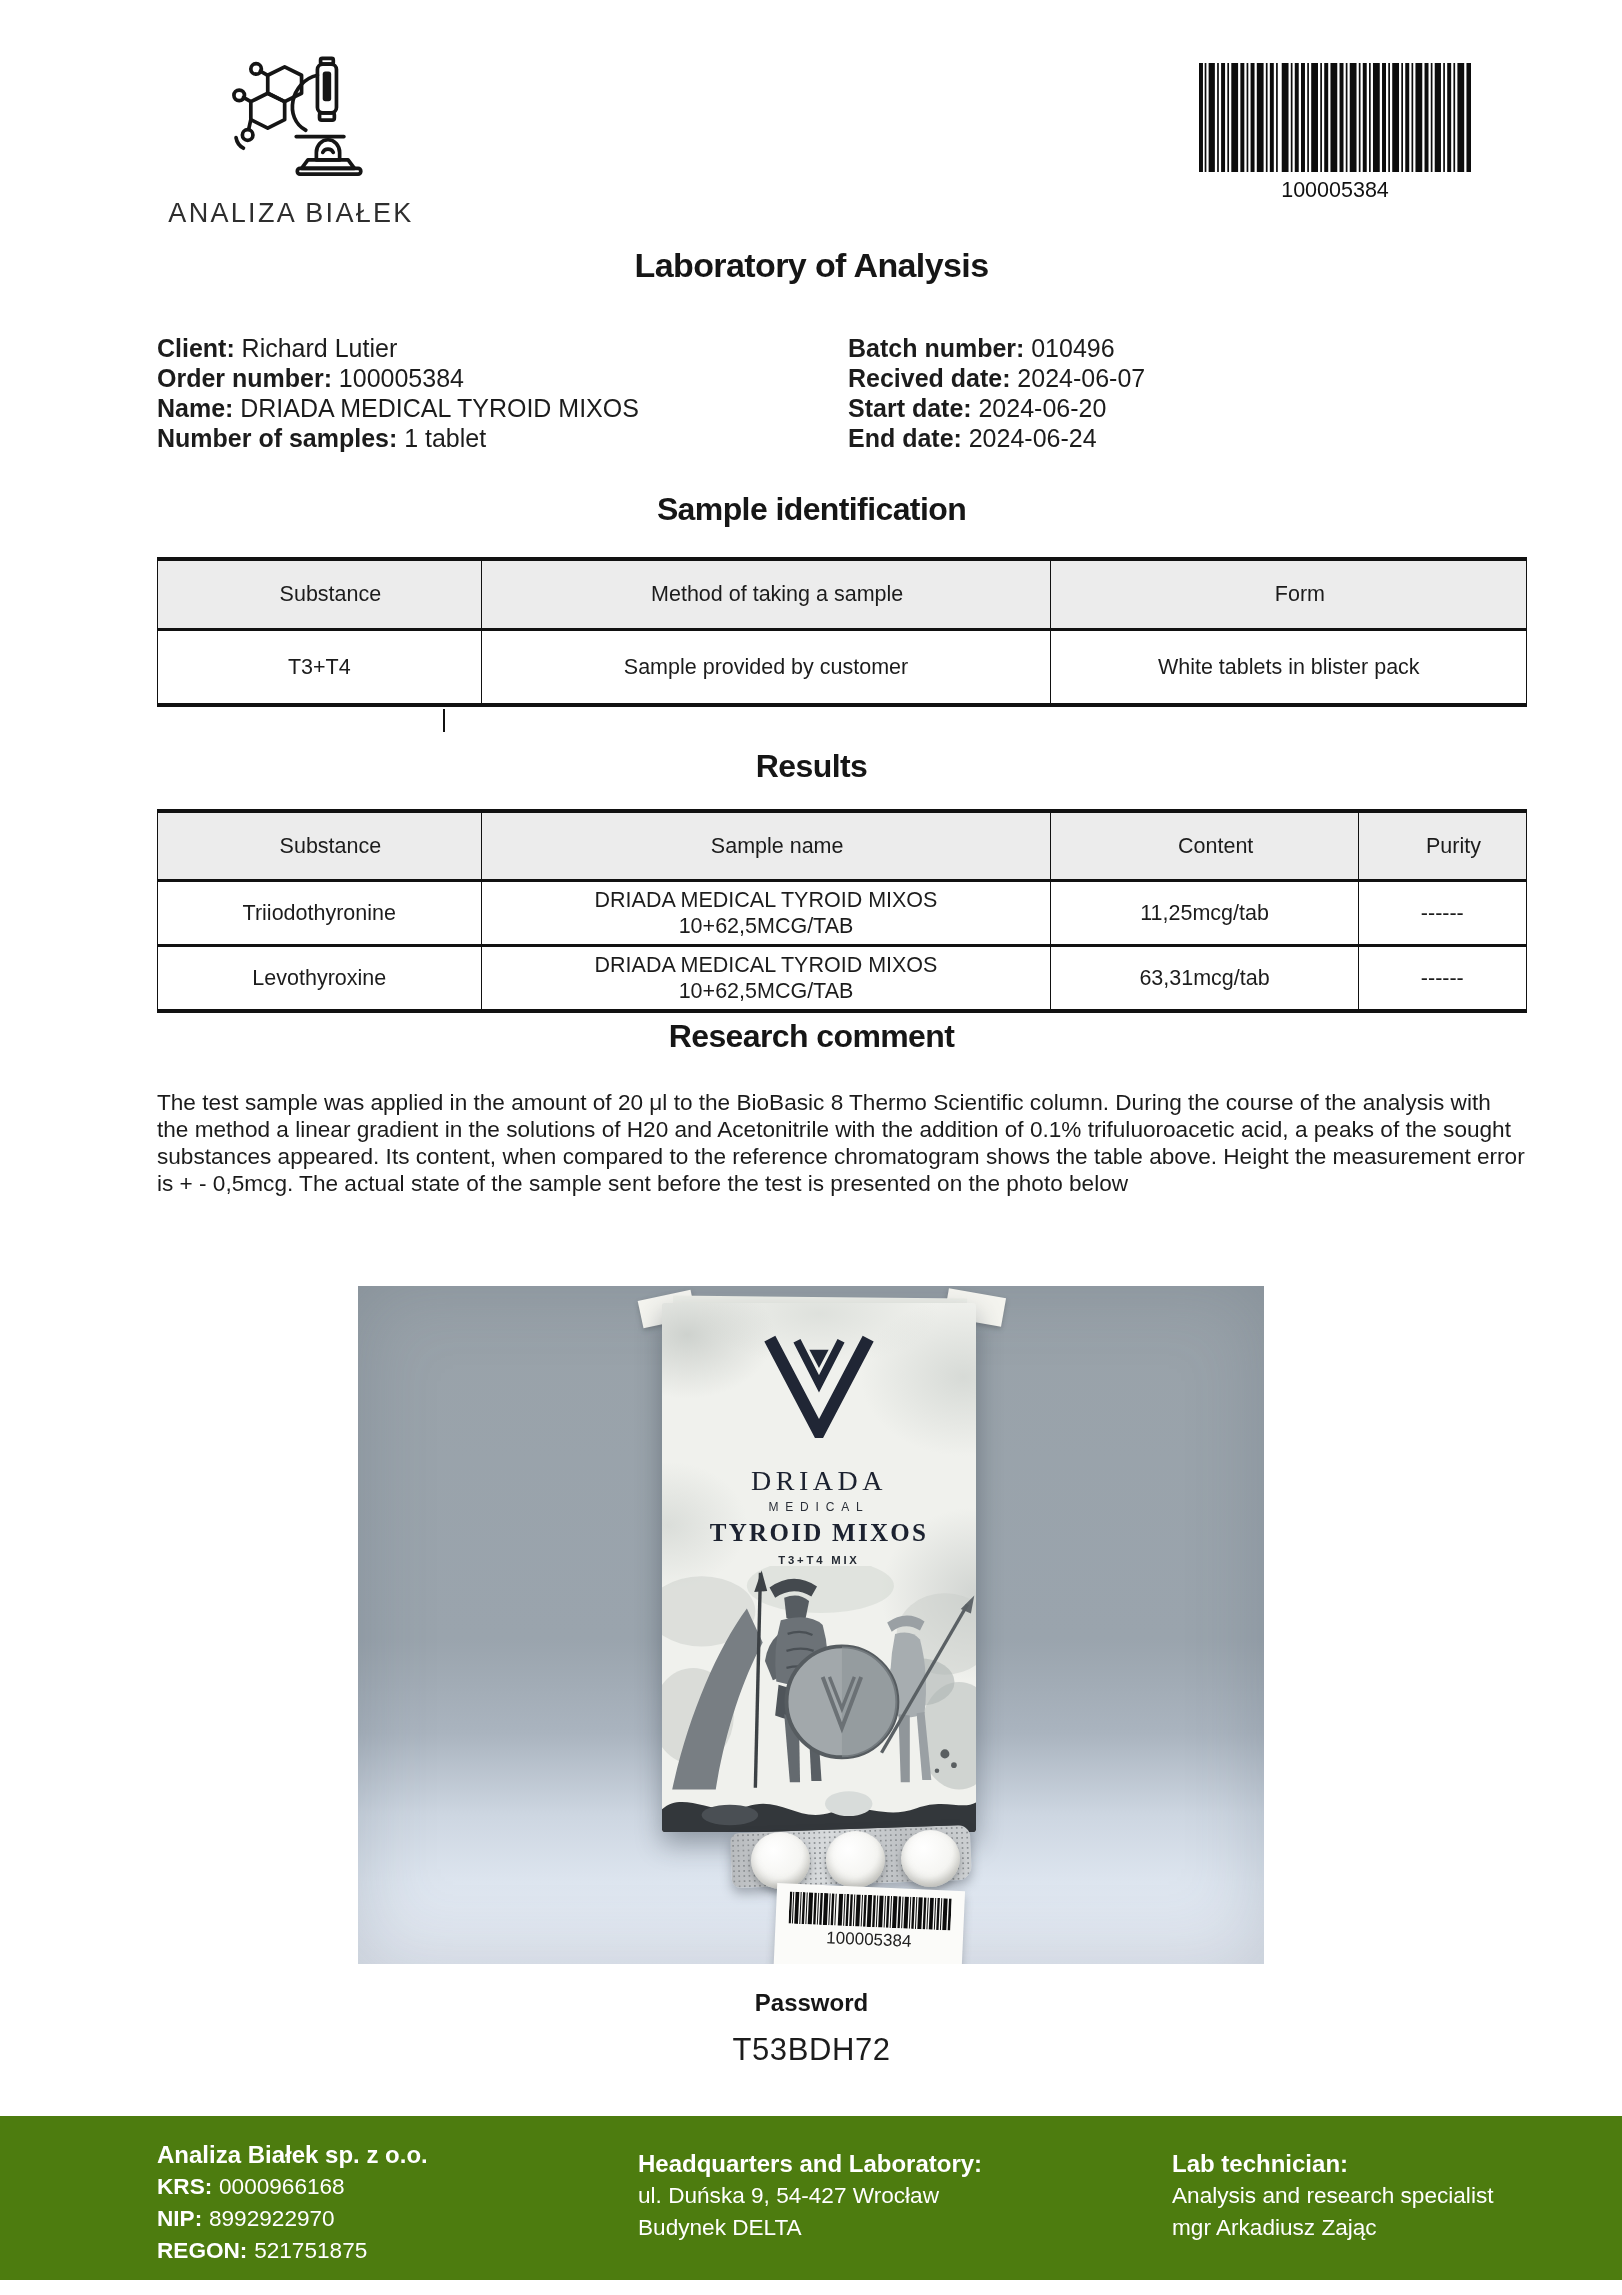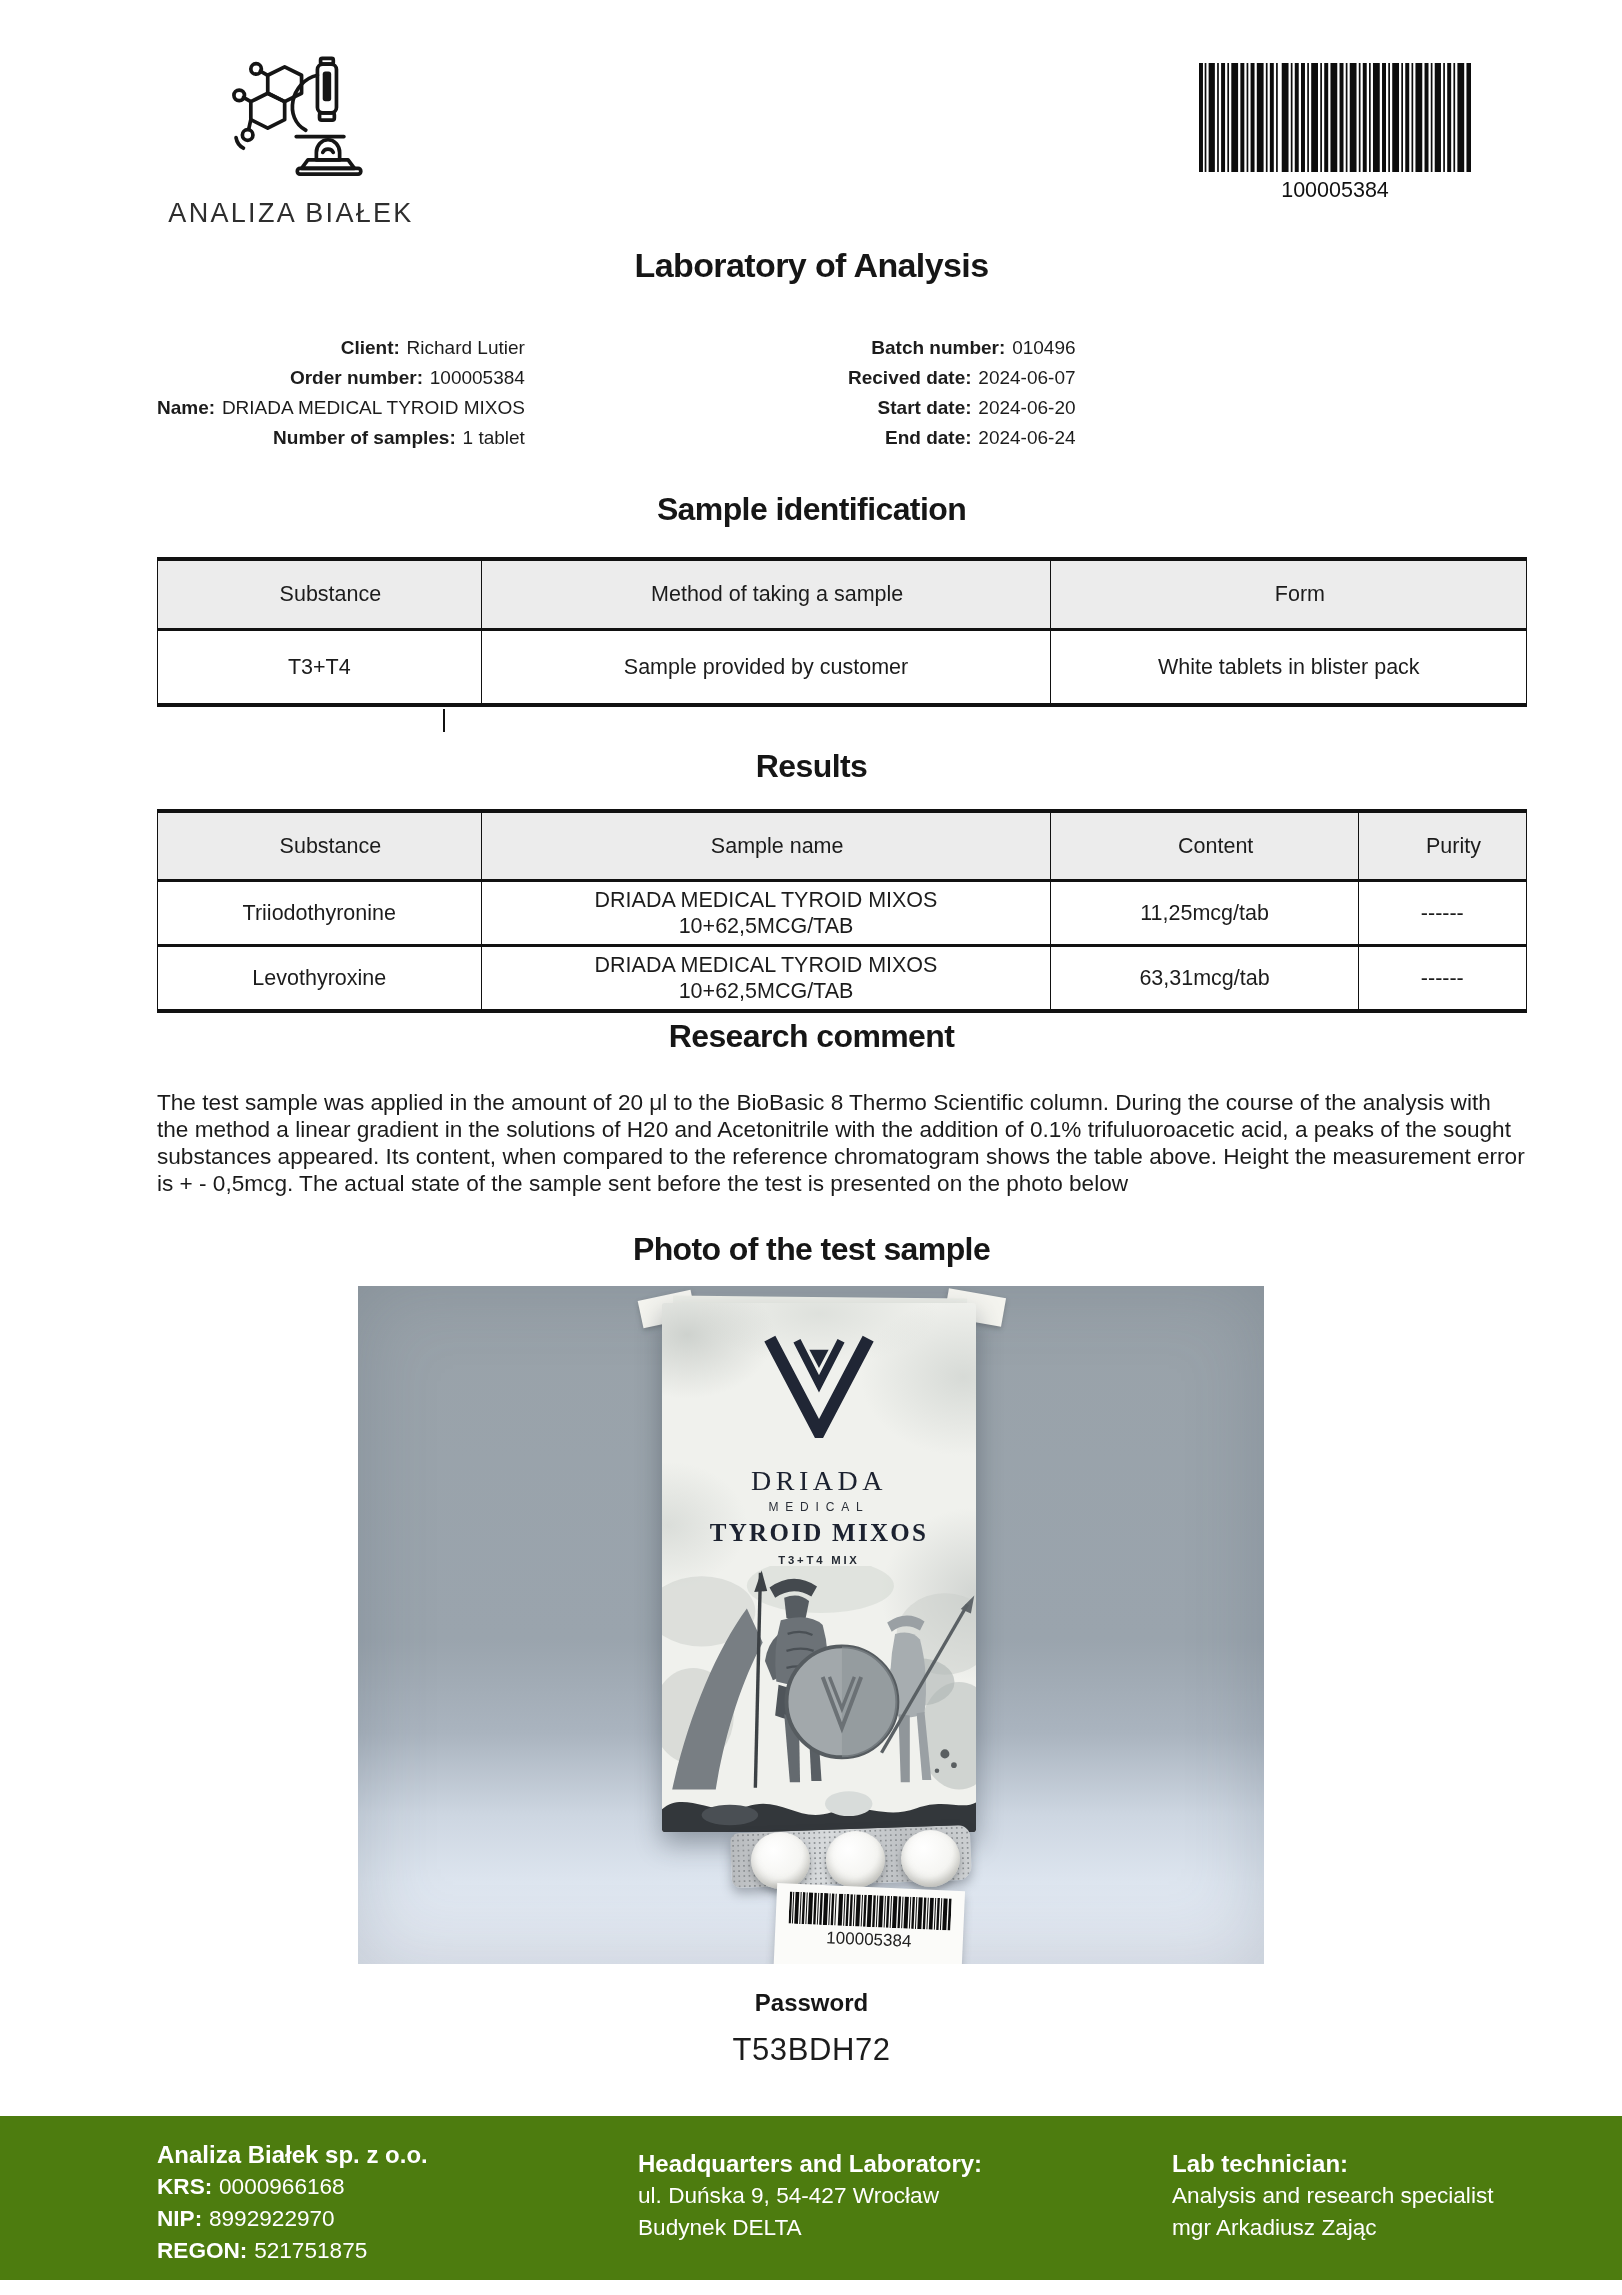--- a/index.html
+++ b/index.html
@@ -12,21 +12,21 @@
   .logo-text{margin-top:14.7px;font-size:27px;letter-spacing:2.3px;color:#2e2e2e;font-weight:400;white-space:nowrap;}
 
   .top-barcode{position:absolute;left:1199px;top:63px;width:272px;text-align:center;}
   .top-barcode svg{display:block;width:272px;height:109px;}
   .top-barcode .bc-num{margin-top:5.7px;font-size:21.5px;color:#111;}
 
   .doc-title{position:absolute;left:0;top:246px;width:100%;text-align:center;
     font-size:34px;font-weight:700;letter-spacing:-0.6px;color:#161616;}
 
   
-  .info-col{position:absolute;top:333px;font-size:19px;line-height:30px;white-space:nowrap;text-align:right;}
+  .info-col{position:absolute;top:333px;font-size:25px;line-height:30px;white-space:nowrap;}
   .info-col.left{left:157px;}
   .info-col.right{left:848px;}
   .b{font-weight:700;}
   .lbl{margin-right:6.8px;}
 
   
   .section-heading{position:absolute;left:0;width:100%;text-align:center;
     font-size:32px;font-weight:700;letter-spacing:-0.6px;color:#161616;}
 
   
@@ -213,21 +213,20 @@
           <td>63,31mcg/tab</td>
           <td>------</td>
         </tr>
       </tbody>
     </table>
   </div>
 
   <div class="section-heading" style="top:1018px">Research comment</div>
   <div class="research-text">The test sample was applied in the amount of 20 μl to the BioBasic 8 Thermo Scientific column. During the course of the analysis with the method a linear gradient in the solutions of H20 and Acetonitrile with the addition of 0.1% trifuluoroacetic acid, a peaks of the sought substances appeared. Its content, when compared to the reference chromatogram shows the table above. Height the measurement error is + - 0,5mcg. The actual state of the sample sent before the test is presented on the photo below</div>
 
-  <div class="section-heading" style="top:1231px">Photo of the test sample</div>
   <div class="photo">
     <div class="flap left"></div>
     <div class="flap right"></div>
     <div class="box-top"></div>
     <div class="pbox">
       <svg class="vlogo" width="117" height="104" viewBox="0 0 206 184" fill="none">
         <path d="M16,8 L103,174 L190,8" stroke="#202635" stroke-width="22"></path>
         <path d="M64,12 L103,88 L142,12" stroke="#202635" stroke-width="14"></path>
         <path d="M86,28 L103,60 L120,28 Z" fill="#202635"></path>
       </svg>

